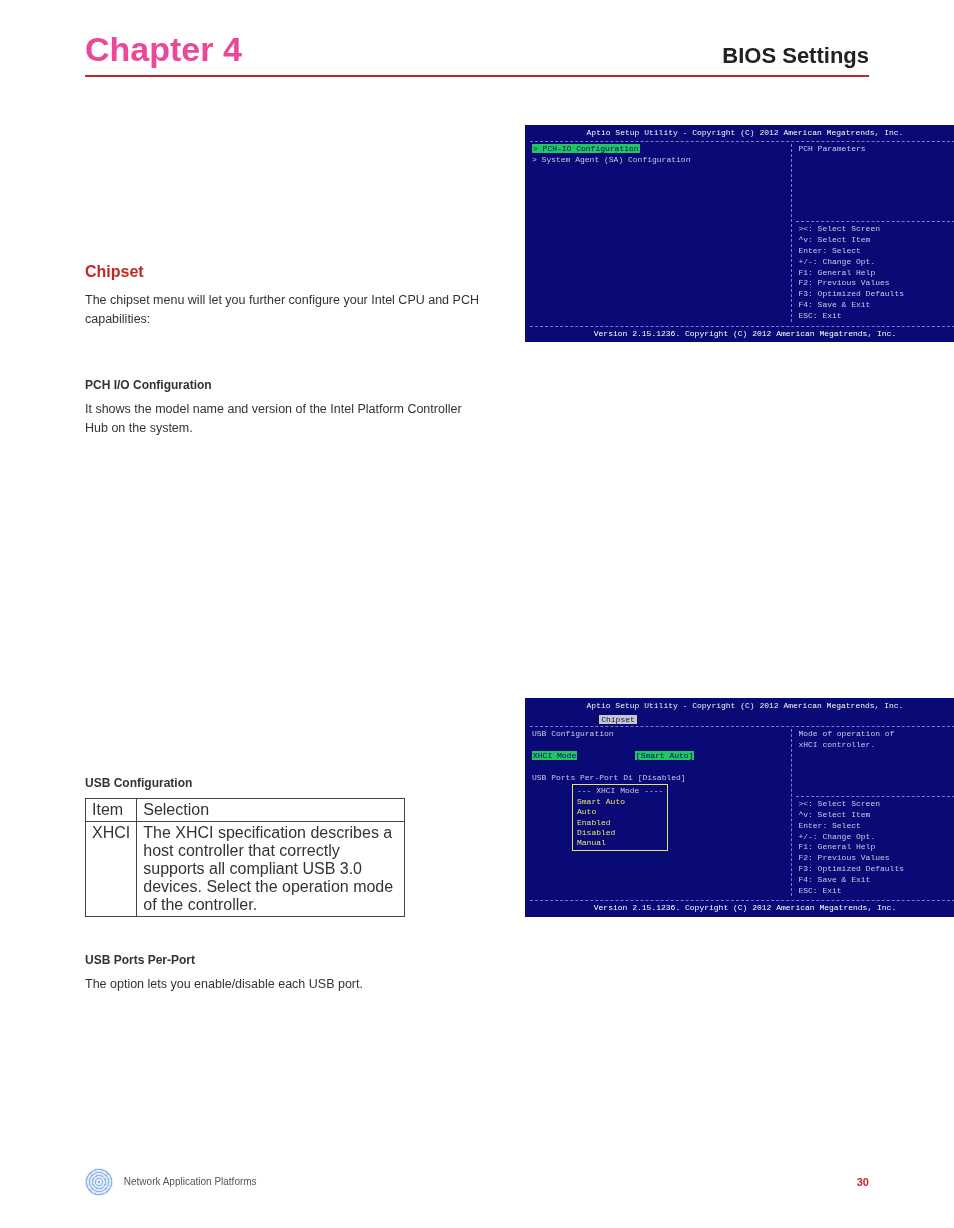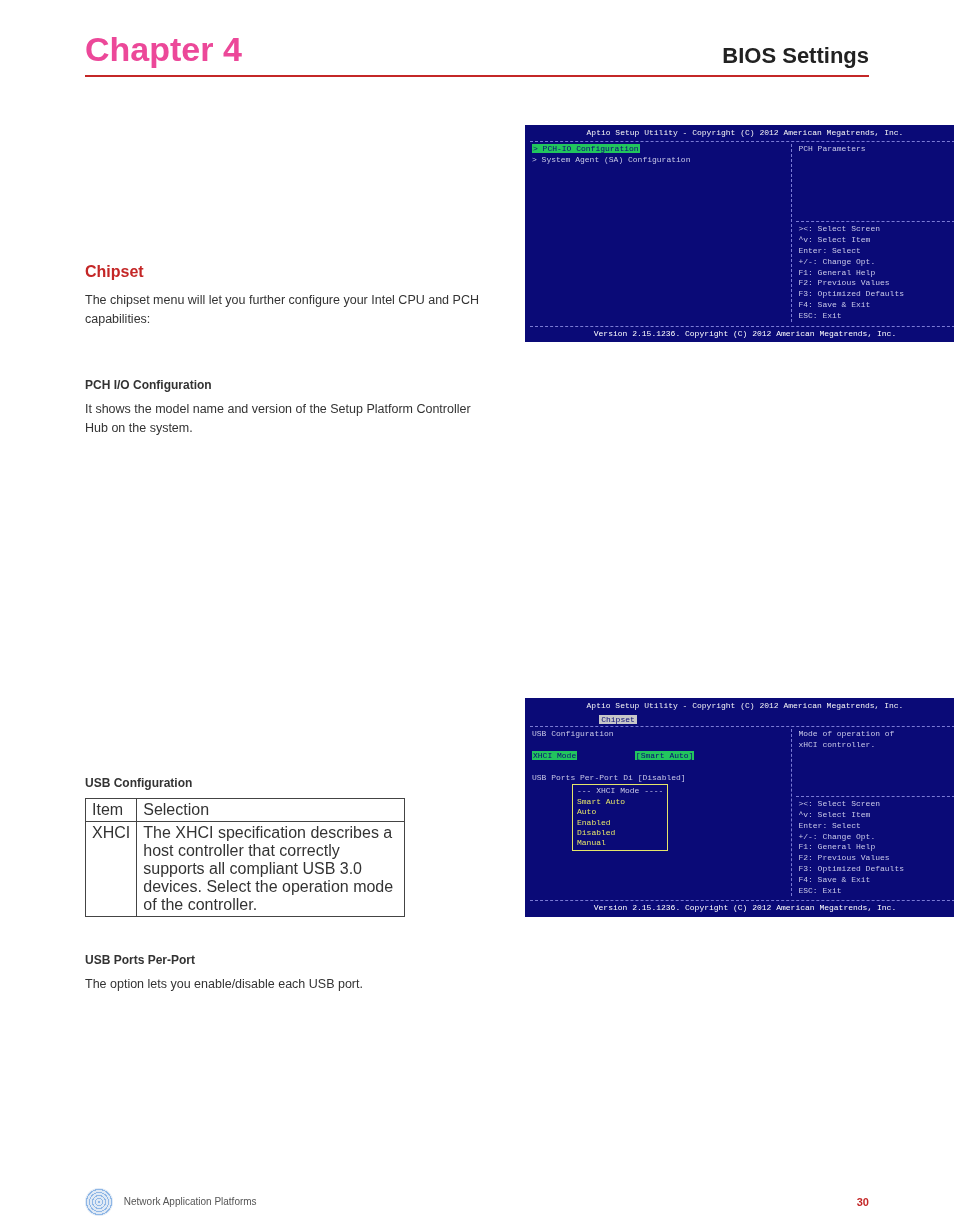--- a/index.html
+++ b/index.html
@@ -144,21 +144,21 @@
     text-align: left;
     vertical-align: top;
   }
   table.usb th { font-weight: 400; }
 
   
   .page-footer {
     position: absolute;
     left: 85px;
     right: 85px;
-    bottom: 12px;
+    bottom: 32px;
     display: flex;
     justify-content: space-between;
     align-items: center;
     font-size: 10px;
     color: #555;
   }
   .logo {
     width: 28px; height: 28px;
     border-radius: 50%;
     background: repeating-radial-gradient(circle at 50% 50%, #8fb7e6 0 1px, #dfe9f5 1px 3px);
@@ -217,21 +217,21 @@
 <span>F4: Save &amp; Exit</span>
 <span>ESC: Exit</span></div>
         </div>
         <div class="footer">Version 2.15.1236. Copyright (C) 2012 American Megatrends, Inc.</div>
       </div>
     </div>
   </div>
 
   <div class="block-gap-md">
     <div class="sub-heading">PCH I/O Configuration</div>
-    <p class="body-text" style="width:400px">It shows the model name and version of the  Setup Platform Controller Hub on the system.</p>
+    <p class="body-text" style="width:400px">It shows the model name and version of the  Intel Platform Controller Hub on the system.</p>
   </div>
 
   <div class="content-row block-gap-lg">
     <div class="left-col">
       <div class="sub-heading">USB Configuration</div>
       <table class="usb">
         <tbody>
             <tr>
           <th>Item</th>
           <th>Selection</th>

